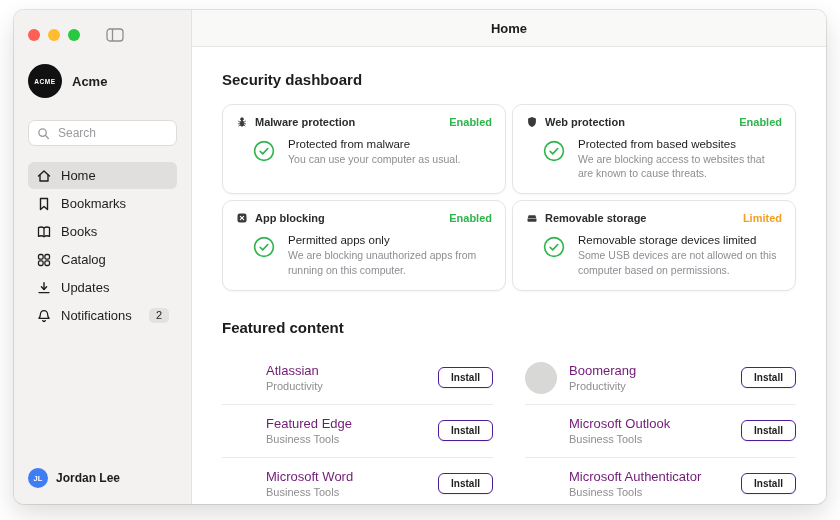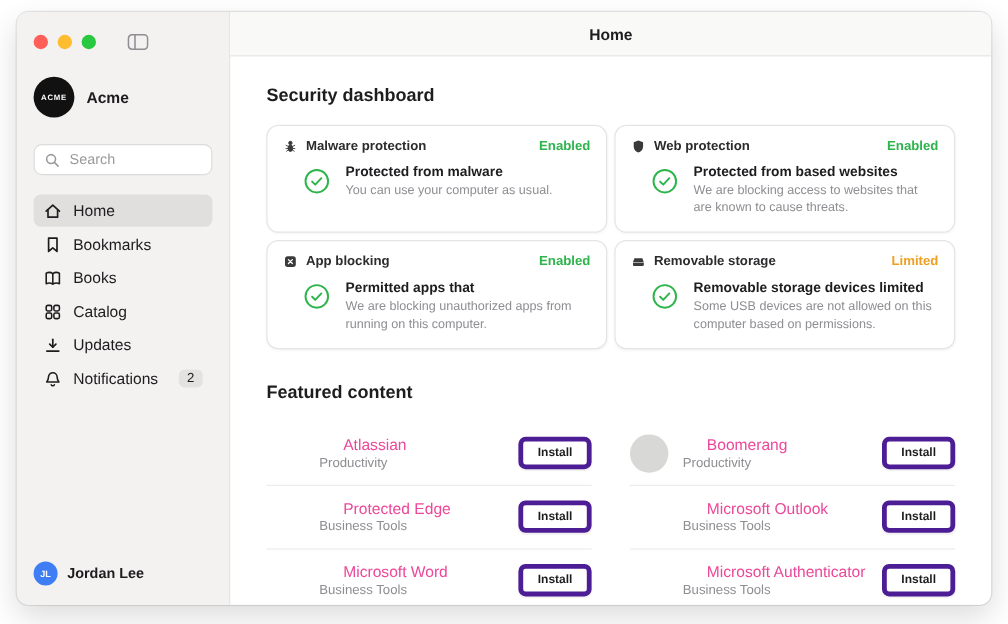--- a/index.html
+++ b/index.html
@@ -45,33 +45,33 @@
   .section-title{font-size:15px;font-weight:700;color:#1d1d1f;margin:0 0 16px 0;}
   .cards{display:grid;grid-template-columns:1fr 1fr;gap:6px;}
   .card{border:1px solid #e4e4e3;border-radius:10px;background:#fff;padding:11px 13px 13px 13px;
     box-shadow:0 1px 2px rgba(0,0,0,0.04);box-sizing:border-box;min-height:88px;}
   .card-head{display:flex;align-items:center;gap:7px;}
   .card-icon{display:flex;align-items:center;color:#3a3a3c;}
   .card-title{font-size:11px;font-weight:600;color:#2c2c2e;}
   .card-status{margin-left:auto;font-size:11px;font-weight:700;}
   .card-body{display:flex;gap:12px;margin-top:10px;padding-left:16px;}
   .check{flex:none;margin-top:1px;}
-  .headline{font-size:11.5px;font-weight:700;color:#1d1d1f;}
+  .headline{font-size:11.5px;font-weight:400;color:#1d1d1f;}
   .desc{font-size:10.5px;color:#8e8e93;line-height:1.35;margin-top:2px;}
   .featured-title{margin-top:28px;}
   .apps{display:grid;grid-template-columns:1fr 1fr;column-gap:32px;margin-top:6px;}
   .app-row{display:flex;align-items:center;gap:12px;padding:10px 0;border-bottom:1px solid #ebebea;}
   .app-row:nth-last-child(-n+2){border-bottom:none;}
   .app-avatar{width:32px;height:32px;border-radius:50%;background:transparent;flex:none;}
   .app-avatar.gray{background:#d8d8d7;}
   .app-info{min-width:0;}
-  .app-name{font-size:13px;font-weight:500;color:#ec4899;margin-left:20px;}
+  .app-name{font-size:13px;font-weight:500;color:#701a75;}
   .app-cat{font-size:11px;color:#8e8e93;margin-top:2px;}
   .install{margin-left:auto;flex:none;padding:4px 12px;font-size:10px;font-weight:700;color:#1d1d1f;
-    background:#fff;border:4px solid #4c1d95;border-radius:6px;box-shadow:0 1px 1px rgba(0,0,0,0.06);
+    background:#fff;border:1px solid #4c1d95;border-radius:6px;box-shadow:0 1px 1px rgba(0,0,0,0.06);
     font-family:inherit;cursor:default;}
 </style>
 </head>
 <body>
 
 <div class="page">
   <div class="window">
 
     <aside class="sidebar">
       <div class="titlebar">
@@ -239,21 +239,21 @@
               <span class="card-status" style="color: rgb(45, 180, 75);">Enabled</span>
             </div>
             <div class="card-body">
               <span class="check">
                 <svg width="24" height="24" viewBox="0 0 24 24" fill="none" stroke="#2db44b" stroke-width="1.6" stroke-linecap="round" stroke-linejoin="round">
                   <circle cx="12" cy="12" r="9.4"></circle>
                     <path d="M8.1 12.3 L10.7 14.9 L15.8 9.5"></path>
                 </svg>
               </span>
               <div>
-                <div class="headline">Permitted apps that</div>
+                <div class="headline">Permitted apps only</div>
                 <div class="desc">We are blocking unauthorized apps from running on this computer.</div>
               </div>
             </div>
           </div>
 
           <div class="card">
             <div class="card-head">
               <span class="card-icon">
                 <svg width="12" height="12" viewBox="0 0 16 16" fill="currentColor">
                   <path d="M3.6 4.2 h8.8 l1.6 4.4 H2 Z"></path>
@@ -293,21 +293,21 @@
             <div class="app-avatar gray"></div>
             <div class="app-info">
               <div class="app-name">Boomerang</div>
               <div class="app-cat">Productivity</div>
             </div>
             <button class="install">Install</button>
           </div>
           <div class="app-row">
             <div class="app-avatar"></div>
             <div class="app-info">
-              <div class="app-name">Protected Edge</div>
+              <div class="app-name">Featured Edge</div>
               <div class="app-cat">Business Tools</div>
             </div>
             <button class="install">Install</button>
           </div>
           <div class="app-row">
             <div class="app-avatar"></div>
             <div class="app-info">
               <div class="app-name">Microsoft Outlook</div>
               <div class="app-cat">Business Tools</div>
             </div>

